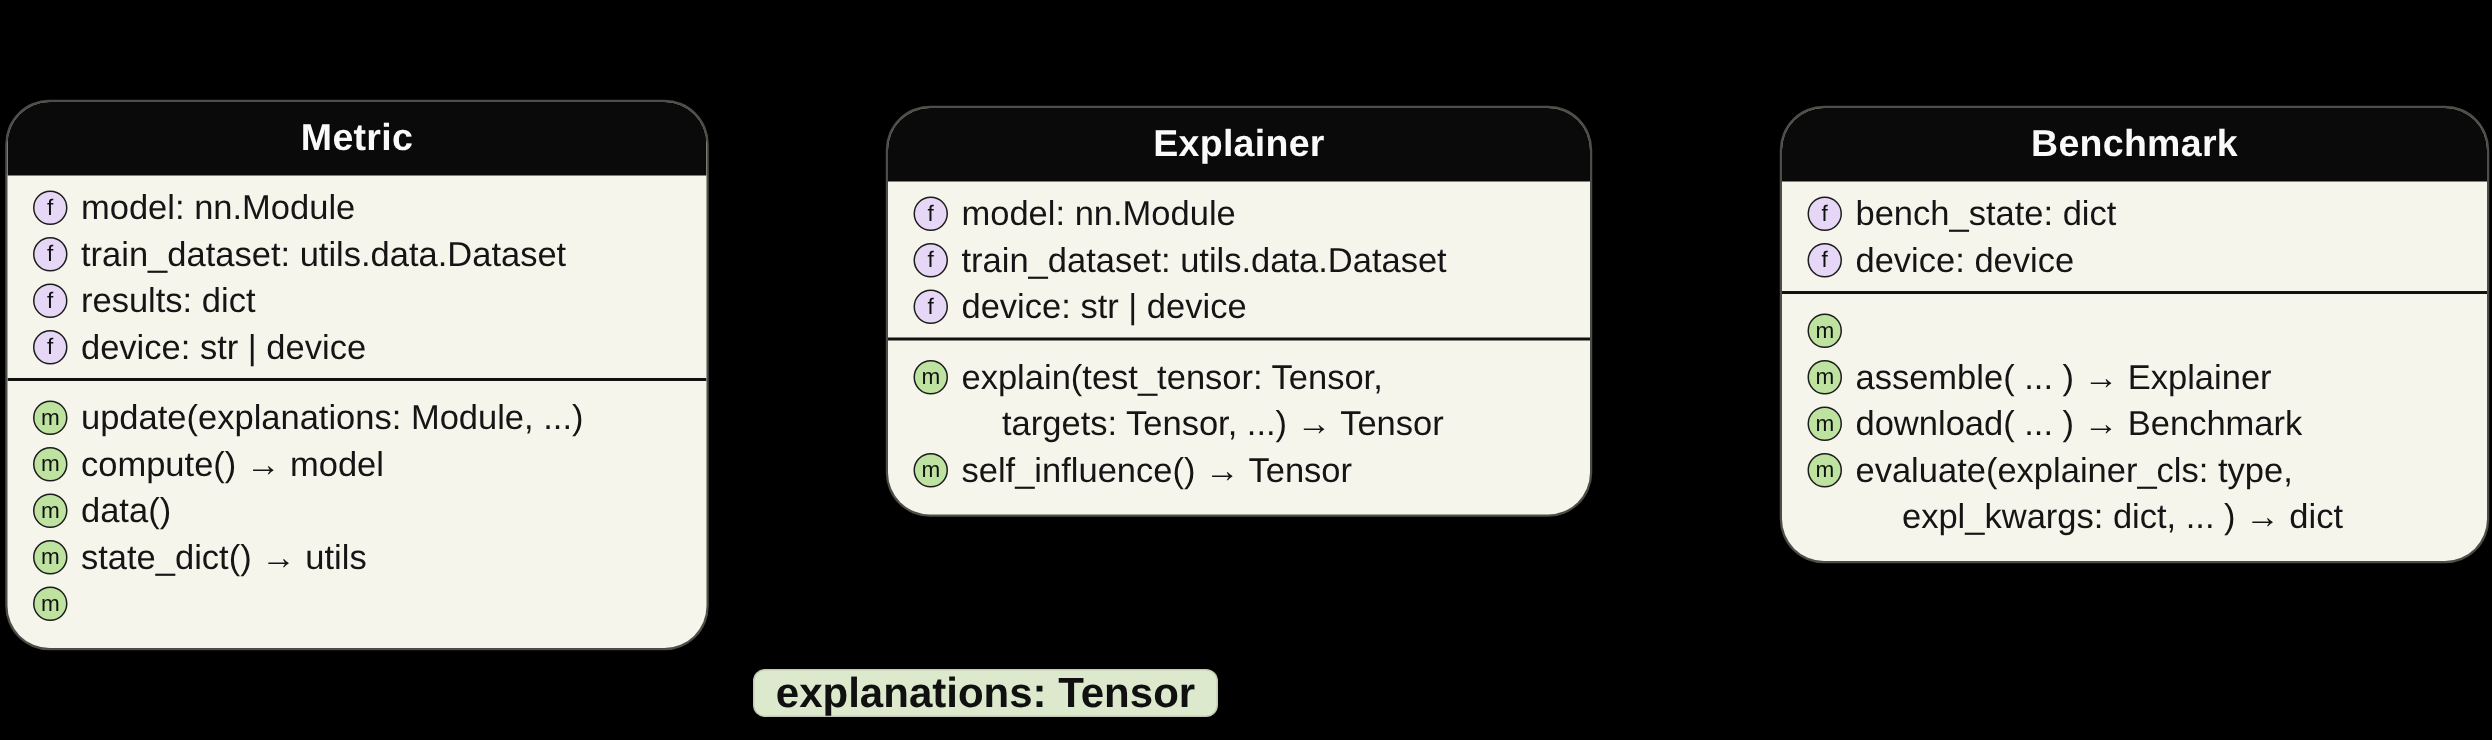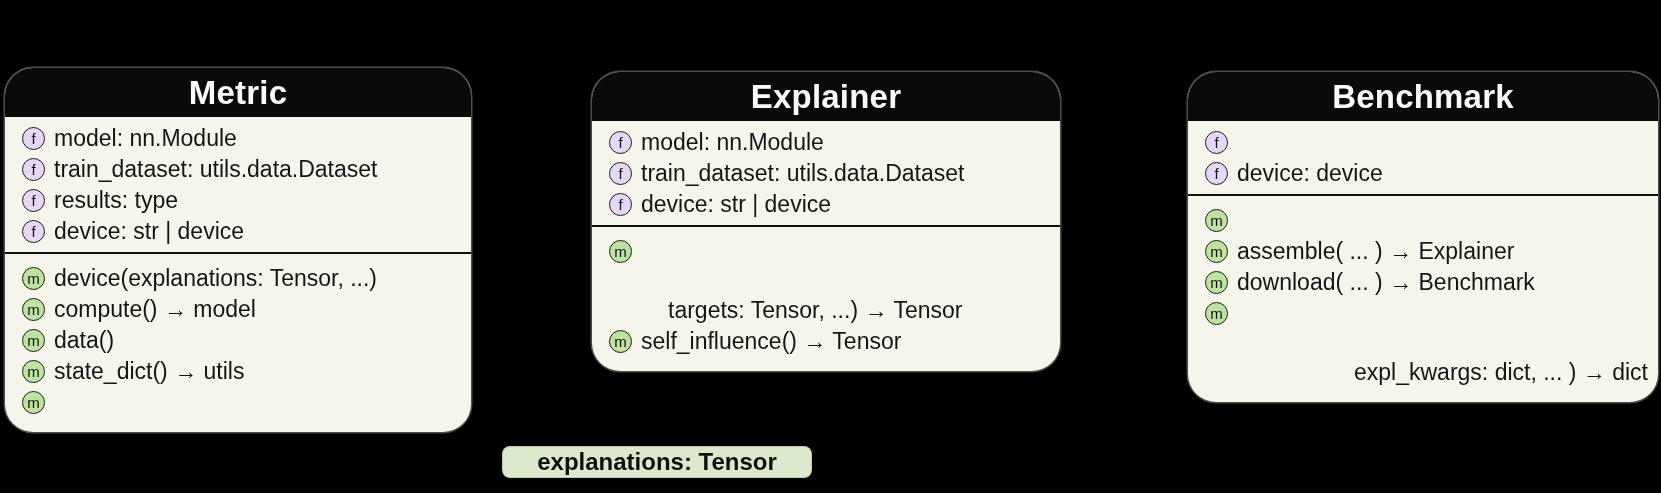--- a/index.html
+++ b/index.html
@@ -27,21 +27,21 @@
     position: absolute;
     border-radius: 28px;
     background: var(--card-body);
     box-shadow: 0 0 0 1.5px rgba(205,205,192,0.38);
     overflow: hidden;
   }
   .card-header {
     height: 49px;
     background: var(--card-header);
     color: #fafafa;
-    font-size: 33px;
+    font-size: 25px;
     font-weight: 600;
     display: flex;
     align-items: center;
     justify-content: center;
     letter-spacing: 0.2px;
   }
   .section { padding: 6px 10px 5px 0; }
   .section.methods { padding: 9px 10px 14px 0; }
   .divider { height: 2px; background: var(--divider); }
   .row {
@@ -61,34 +61,34 @@
     display: flex;
     align-items: center;
     justify-content: center;
     font-size: 15px;
     font-weight: 500;
     margin-right: 9px;
     color: #111;
   }
   .icon.field-icon { background: var(--field-icon-bg); }
   .icon.method-icon { background: var(--method-icon-bg); }
-  .row.cont { padding-left: 76px; margin-top: 28px; }
+  .row.cont { padding-left: 76px; }
   .badge {
     position: absolute;
     left: 502px;
     top: 446px;
     width: 310px;
     height: 32px;
     background: var(--badge-bg);
     border: 1px solid rgba(0,0,0,0.12);
     border-radius: 8px;
     display: flex;
     align-items: center;
     justify-content: center;
-    font-size: 24px;
+    font-size: 28px;
     font-weight: 700;
     color: #101010;
   }
 </style>
 </head>
 <body>
 
 <div class="canvas">
 
   <div class="card" style="left:5px; top:68px; width:466px;">
@@ -99,32 +99,32 @@
       <div class="row">
         <span class="icon field-icon">f</span>
         <span>model: nn.Module</span>
       </div>
       <div class="row">
         <span class="icon field-icon">f</span>
         <span>train_dataset: utils.data.Dataset</span>
       </div>
       <div class="row">
         <span class="icon field-icon">f</span>
-        <span>results: type</span>
+        <span>results: dict</span>
       </div>
       <div class="row">
         <span class="icon field-icon">f</span>
         <span>device: str | device</span>
       </div>
     </div>
     <div class="divider"></div>
     <div class="section methods">
       <div class="row">
         <span class="icon method-icon">m</span>
-        <span>device(explanations: Tensor, ...)</span>
+        <span>update(explanations: Module, ...)</span>
       </div>
       <div class="row">
         <span class="icon method-icon">m</span>
         <span>compute() → model</span>
       </div>
       <div class="row">
         <span class="icon method-icon">m</span>
         <span>data()</span>
       </div>
       <div class="row">
@@ -152,38 +152,40 @@
       </div>
       <div class="row">
         <span class="icon field-icon">f</span>
         <span>device: str | device</span>
       </div>
     </div>
     <div class="divider"></div>
     <div class="section methods">
       <div class="row">
         <span class="icon method-icon">m</span>
+        <span>explain(test_tensor: Tensor,</span>
       </div>
       <div class="row cont">
         <span>targets: Tensor, ...) → Tensor</span>
       </div>
       <div class="row">
         <span class="icon method-icon">m</span>
         <span>self_influence() → Tensor</span>
       </div>
     </div>
   </div>
 
   <div class="card" style="left:1188px; top:72px; width:470px;">
     <div class="card-header">
       <span>Benchmark</span>
     </div>
     <div class="section fields">
       <div class="row">
         <span class="icon field-icon">f</span>
+        <span>bench_state: dict</span>
       </div>
       <div class="row">
         <span class="icon field-icon">f</span>
         <span>device: device</span>
       </div>
     </div>
     <div class="divider"></div>
     <div class="section methods">
       <div class="row">
         <span class="icon method-icon">m</span>
@@ -191,22 +193,23 @@
       <div class="row">
         <span class="icon method-icon">m</span>
         <span>assemble( ... ) → Explainer</span>
       </div>
       <div class="row">
         <span class="icon method-icon">m</span>
         <span>download( ... ) → Benchmark</span>
       </div>
       <div class="row">
         <span class="icon method-icon">m</span>
-      </div>
-      <div class="row cont" style="padding-left:80px;justify-content:flex-end;">
+        <span>evaluate(explainer_cls: type,</span>
+      </div>
+      <div class="row cont" style="padding-left:80px;">
         <span>expl_kwargs: dict, ... ) → dict</span>
       </div>
     </div>
   </div>
 
   <div class="badge">
     <span>explanations: Tensor</span>
   </div>
 
 </div>

